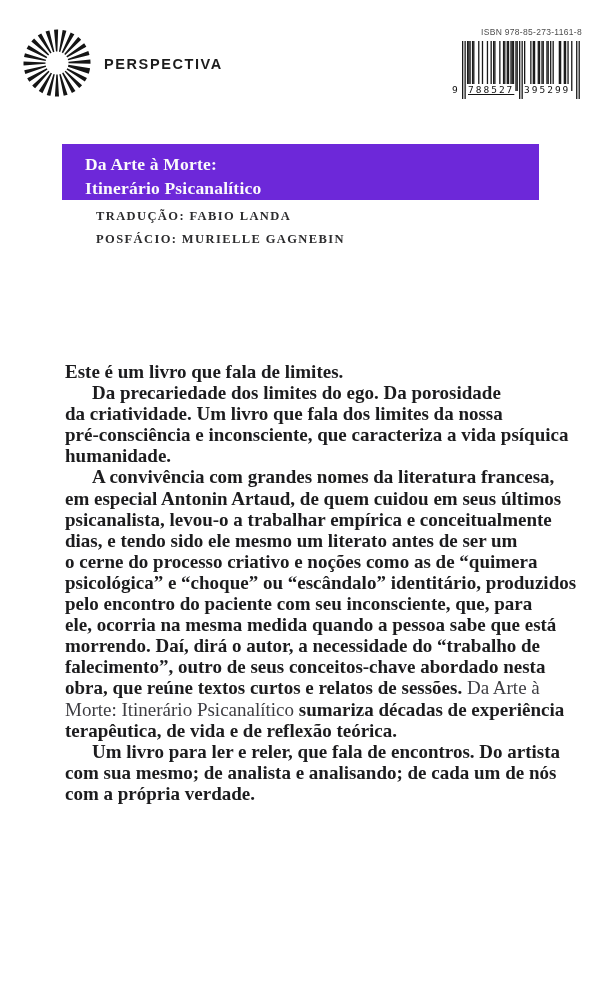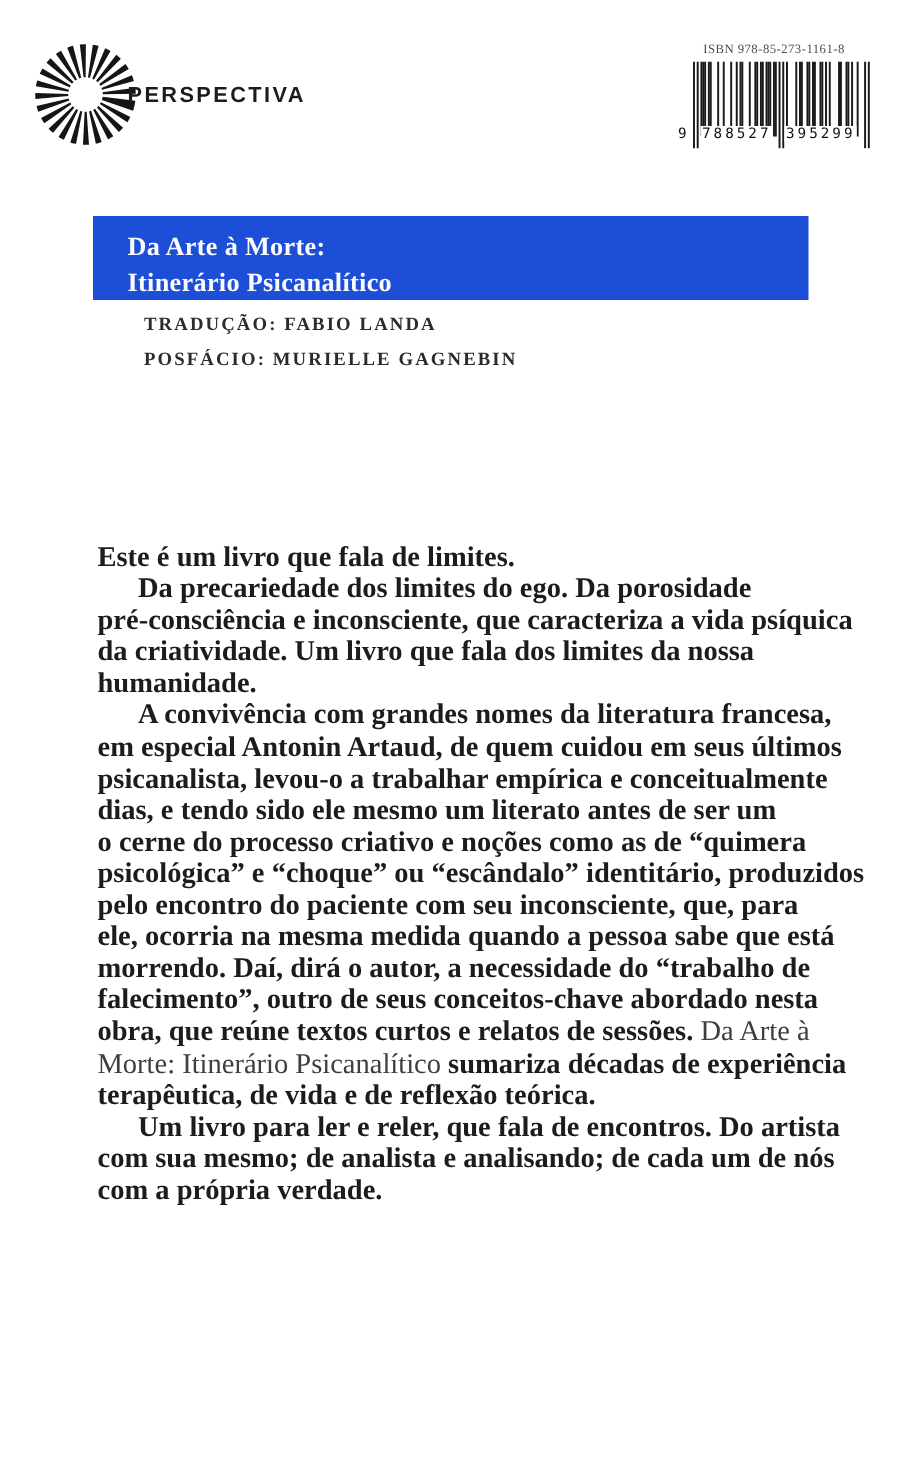--- a/index.html
+++ b/index.html
@@ -4,46 +4,46 @@
 <style>
   html,body { margin:0; padding:0; background:#ffffff; }
   .page {
     position:relative; width:600px; height:986px; background:#ffffff;
     font-family:"Liberation Serif","DejaVu Serif",serif; overflow:hidden;
   }
 
   
   .logo-wrap { position:absolute; left:18px; top:24px; width:78px; height:80px; }
   .publisher-name {
-    position:absolute; left:85px; top:56px;
+    position:absolute; left:104px; top:56px;
     font-family:"Liberation Sans","DejaVu Sans",sans-serif;
     font-weight:700; font-size:14.5px; letter-spacing:1.6px; color:#1c1c1c;
   }
 
   
   .barcode { position:absolute; left:450px; top:27px; width:132px; height:82px; }
   .isbn-label {
-    position:absolute; left:0; top:0; width:132px; text-align:center;
-    font-family:Liberation Serif, serif;
+    position:absolute; left:0; top:0; width:132px; text-align:right;
+    font-family:Liberation Sans, sans-serif;
     font-size:8.5px; letter-spacing:0.3px; color:#4d4d4d; white-space:nowrap;
   }
   .bars-svg { position:absolute; left:12px; top:14px; }
   .bc-digit {
     position:absolute; top:57px;
     font-family:"DejaVu Sans Mono",monospace; font-size:9.5px;
     letter-spacing:2px; color:#111; background:#ffffff; padding:0 1px;
   }
   .bc-first { left:1px; background:transparent; }
-  .bc-left  { left:17px; }
+  .bc-left  { left:17px;text-decoration:underline; }
   .bc-right { left:73px; }
 
   
   .title-box {
     position:absolute; left:62px; top:144px; width:477px; height:56px;
-    background:#1d4ed8; box-sizing:border-box; padding:8px 0 0 23px;
+    background:#6d28d9; box-sizing:border-box; padding:8px 0 0 23px;
   }
   .title-line {
     color:#fbfbfc; font-weight:700; font-size:17.5px; line-height:24px;
     letter-spacing:0.2px; white-space:nowrap;
   }
 
   
   .credits { position:absolute; left:96px; top:208px; }
   .credit-line {
     font-weight:700; font-size:12.5px; letter-spacing:1.4px;
@@ -131,22 +131,22 @@
   </div>
 
   <div class="credits">
     <div class="credit-line">TRADUÇÃO: FABIO LANDA</div>
     <div class="credit-line">POSFÁCIO: MURIELLE GAGNEBIN</div>
   </div>
 
   <div class="body-text" id="body-text">
       <div class="bline"><span>Este é um livro que fala de limites.</span></div>
       <div class="bline indent"><span>Da precariedade dos limites do ego. Da porosidade</span></div>
+      <div class="bline"><span>da criatividade. Um livro que fala dos limites da nossa</span></div>
       <div class="bline"><span>pré-consciência e inconsciente, que caracteriza a vida psíquica</span></div>
-      <div class="bline"><span>da criatividade. Um livro que fala dos limites da nossa</span></div>
       <div class="bline"><span>humanidade.</span></div>
       <div class="bline indent"><span>A convivência com grandes nomes da literatura francesa,</span></div>
       <div class="bline"><span>em especial Antonin Artaud, de quem cuidou em seus últimos</span></div>
       <div class="bline"><span>psicanalista, levou-o a trabalhar empírica e conceitualmente</span></div>
       <div class="bline"><span>dias, e tendo sido ele mesmo um literato antes de ser um</span></div>
       <div class="bline"><span>o cerne do processo criativo e noções como as de “quimera</span></div>
       <div class="bline"><span>psicológica” e “choque” ou “escândalo” identitário, produzidos</span></div>
       <div class="bline"><span>pelo encontro do paciente com seu inconsciente, que, para</span></div>
       <div class="bline"><span>ele, ocorria na mesma medida quando a pessoa sabe que está</span></div>
       <div class="bline"><span>morrendo. Daí, dirá o autor, a necessidade do “trabalho de</span></div>

